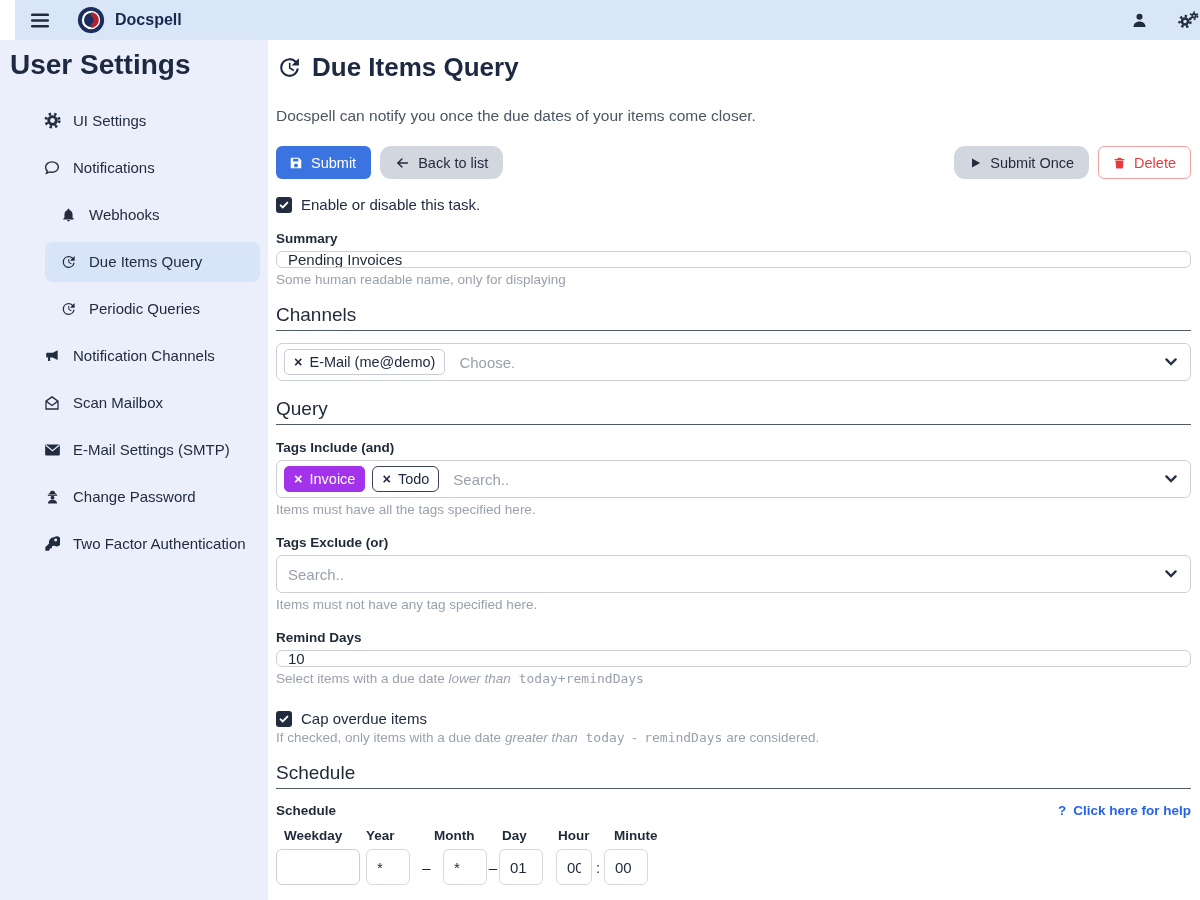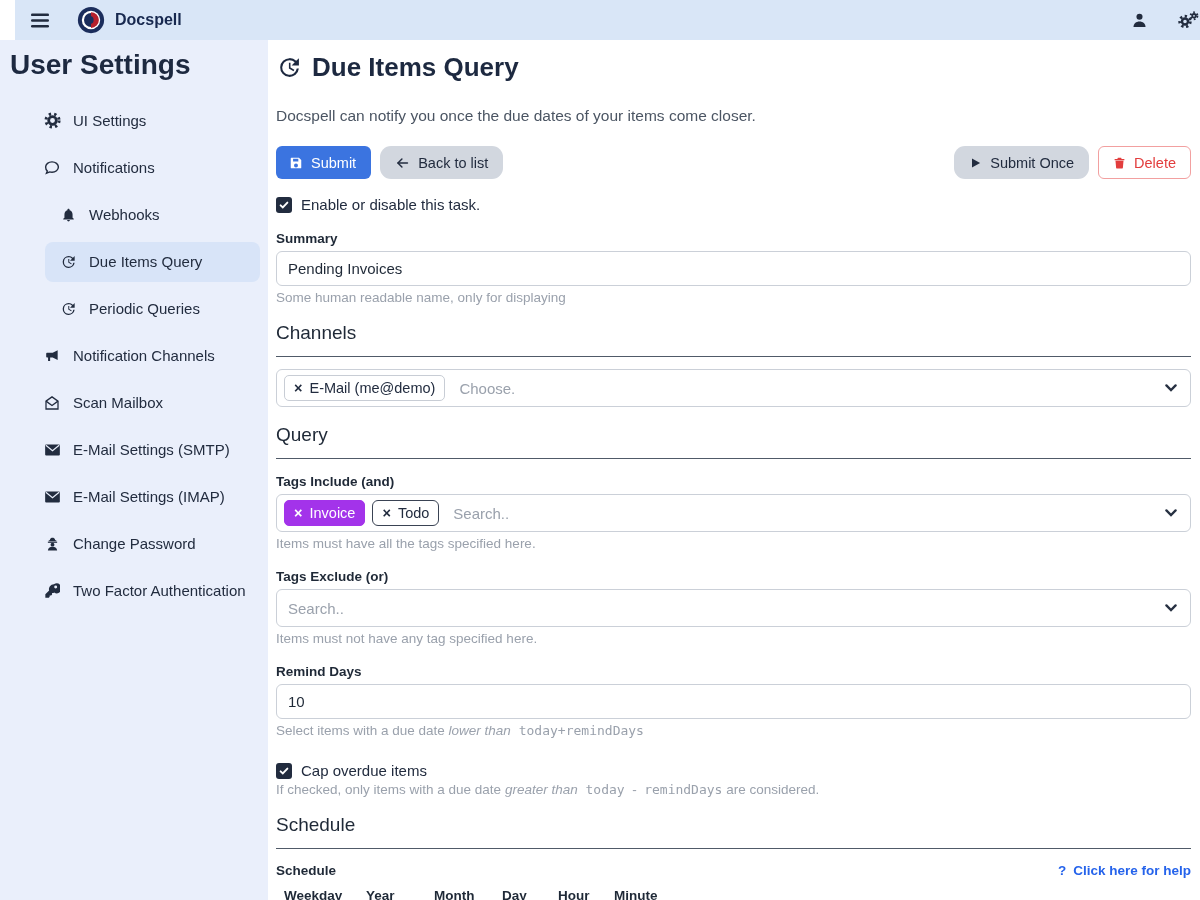--- a/index.html
+++ b/index.html
@@ -48,29 +48,29 @@
   .btn.danger { background:#fff; color:#e23d3d; border-color:#f2a0a0; }
 
   .checkrow { display:flex; align-items:center; gap:9px; font-size:15px; color:#222c3f; }
   .checkrow.enable { margin-top:17px; }
   .checkrow.cap { margin-top:24px; }
   .cb { width:16px; height:16px; background:#222c3f; border-radius:3px;
     display:flex; align-items:center; justify-content:center; cursor:pointer; flex-shrink:0; }
 
   .field-label { margin-top:18px; font-size:13.5px; font-weight:bold; color:#1f2937; }
   .field-label.tight { margin-top:15px; }
-  .text-input { display:block; margin-top:5px; width:100%; height:35px;
+  .text-input { display:block; margin-top:5px; width:100%; height:17px;
     border:1px solid #cbd0d8; border-radius:6px; padding:0 11px; font-size:15px;
     color:#1f2937; font-family:inherit; background:#fff; }
   .help { margin-top:4px; font-size:13.5px; color:#9aa1ac; white-space:pre-wrap; }
   .help .it { font-style:italic; }
   .help .cd { font-family:"DejaVu Sans Mono", monospace; font-size:13px; }
 
   .section-h { margin-top:17px; font-size:19px; font-weight:400; color:#1f2937;
-    padding-bottom:12px; border-bottom:1px solid #505a68; }
+    padding-bottom:4px; border-bottom:1px solid #505a68; }
 
   .select { position:relative; height:38px; border:1px solid #cbd0d8; border-radius:6px;
     display:flex; align-items:center; padding:0 34px 0 7px; gap:7px; background:#fff; cursor:pointer; }
   .select.after-header { margin-top:12px; }
   .select.after-label { margin-top:5px; }
   .select .placeholder { color:#9aa1ac; font-size:15px; margin-left:7px; }
   .select .chev { position:absolute; right:13px; top:50%; transform:translateY(-50%); color:#273142; }
   .chip { display:inline-flex; align-items:center; gap:7px; border-radius:5px;
     padding:4px 9px; font-size:14.5px; background:#fff; border:1px solid #c8cdd5;
     color:#222c3f; white-space:nowrap; }
@@ -210,29 +210,20 @@
     <div class="sb-item">
       <span class="sb-ico">
         <svg width="17" height="14" viewBox="0 0 24 20" fill="currentColor">
             <rect x="1.5" y="2" width="21" height="16" rx="1.6"></rect>
             <path d="M2.5 3.2L12 11l9.5-7.8" stroke="#eaeffb" stroke-width="1.7" fill="none"></path>
           </svg>
       </span>
       <span>E-Mail Settings (SMTP)</span>
     </div>
 
-    <div class="sb-item">
-      <span class="sb-ico">
-        <svg width="17" height="14" viewBox="0 0 24 20" fill="currentColor">
-            <rect x="1.5" y="2" width="21" height="16" rx="1.6"></rect>
-            <path d="M2.5 3.2L12 11l9.5-7.8" stroke="#eaeffb" stroke-width="1.7" fill="none"></path>
-          </svg>
-      </span>
-      <span>E-Mail Settings (IMAP)</span>
-    </div>
 
     <div class="sb-item">
       <span class="sb-ico">
         <svg width="15" height="16" viewBox="0 0 24 24" fill="currentColor">
             <path d="M12 1.8c-2 0-3.6 1-3.9 2.5L7.7 6H6v1.4h12V6h-1.7l-.4-1.7C15.6 2.8 14 1.8 12 1.8z"></path>
             <rect x="4.6" y="8.2" width="14.8" height="1.9"></rect>
             <circle cx="12" cy="13" r="3.1"></circle>
             <path d="M4.6 22.4c0-3.6 3.1-6 7.4-6s7.4 2.4 7.4 6z"></path>
           </svg>
       </span>

